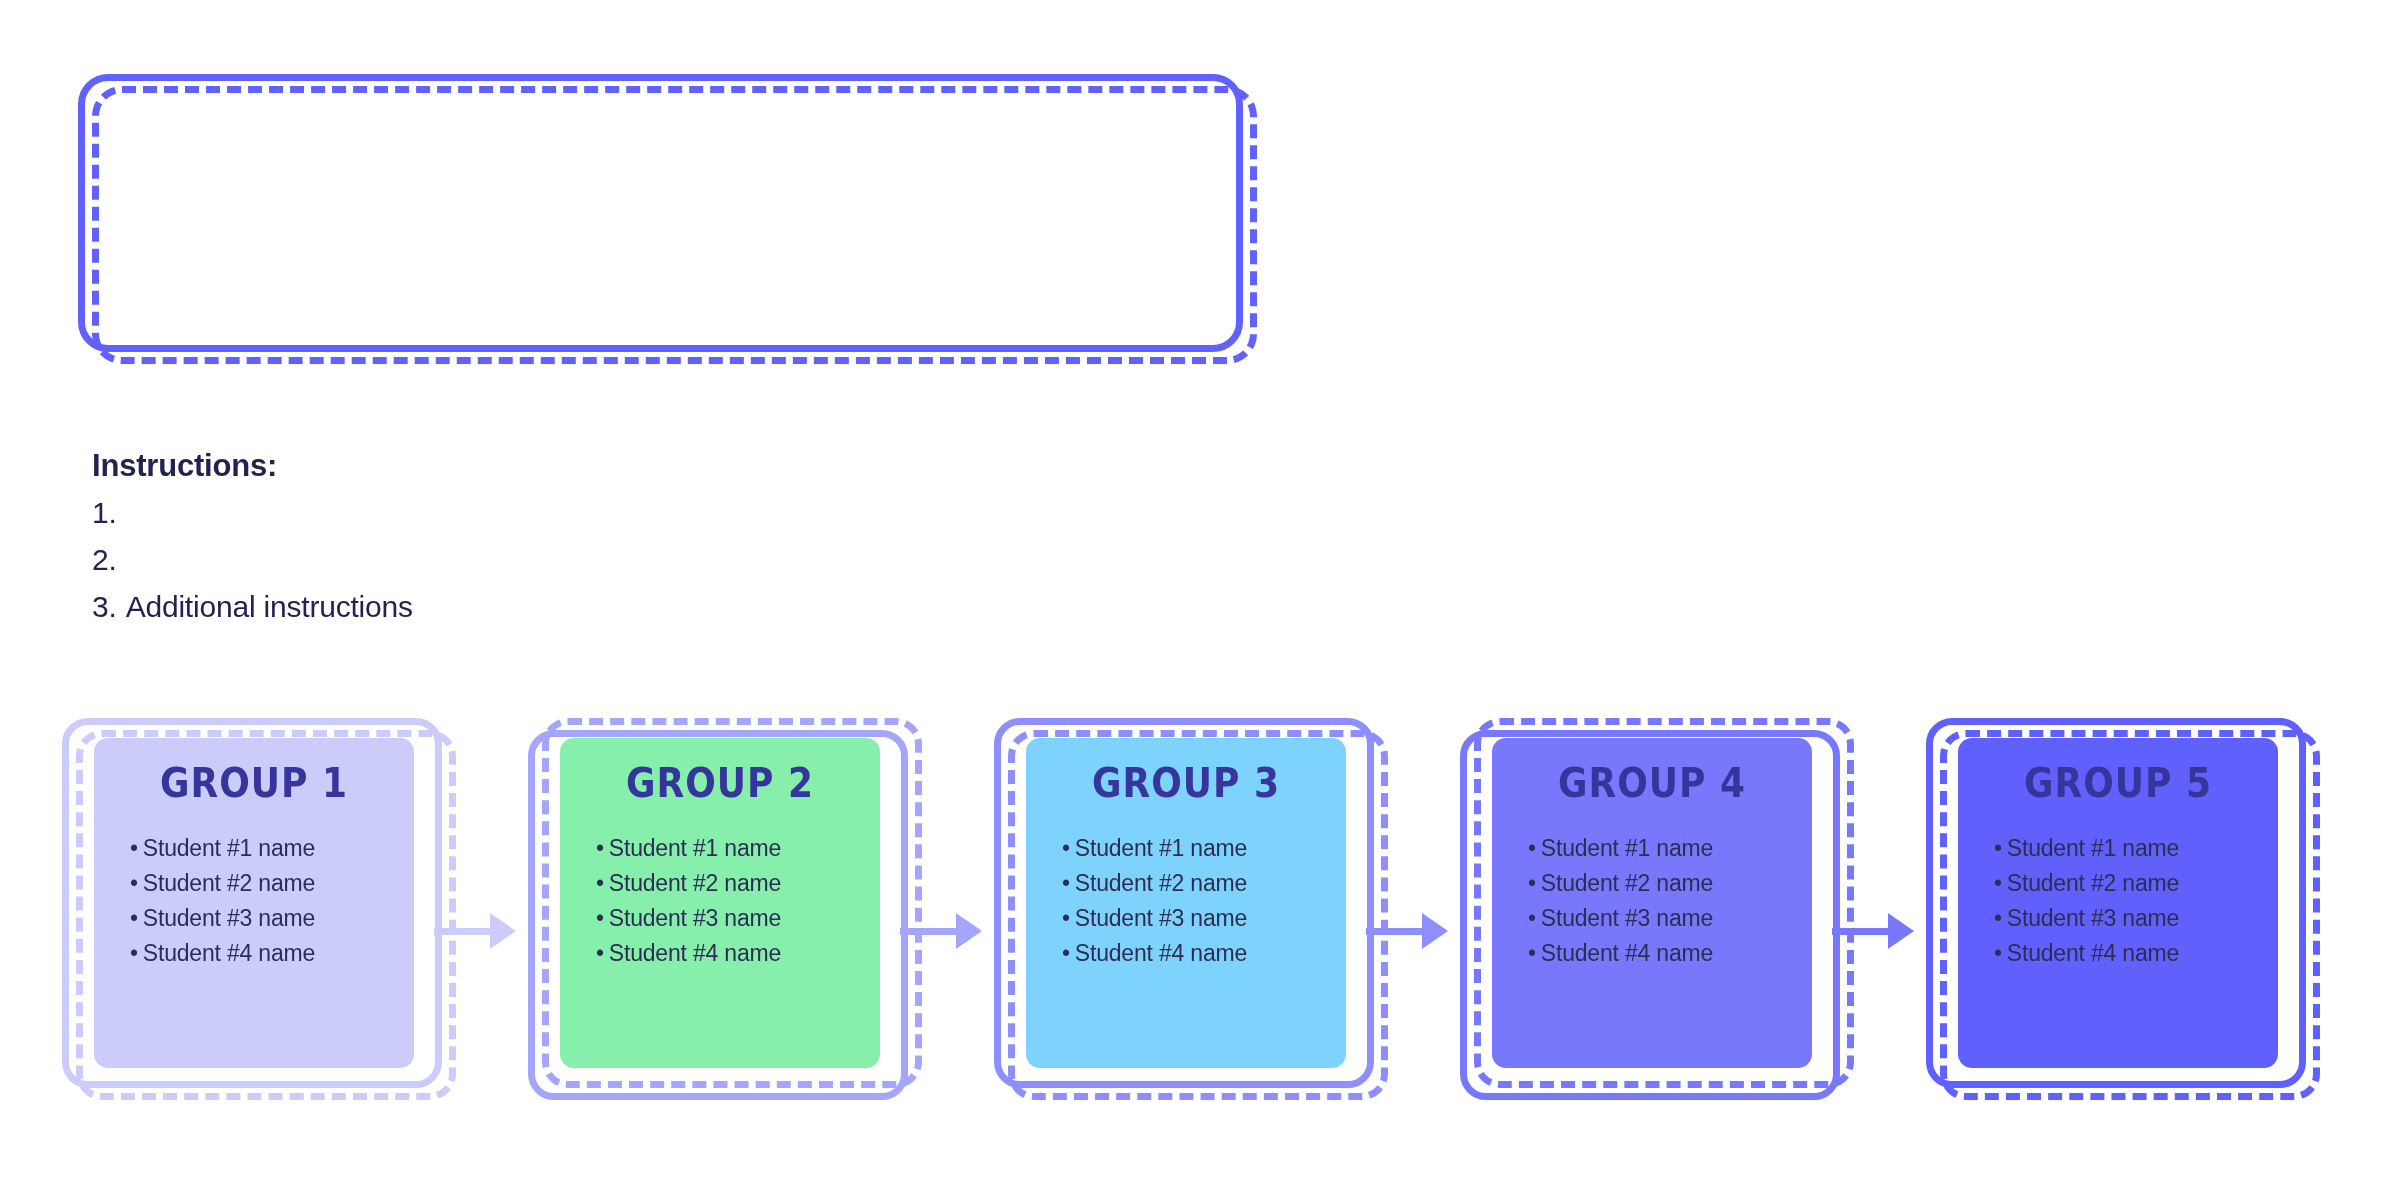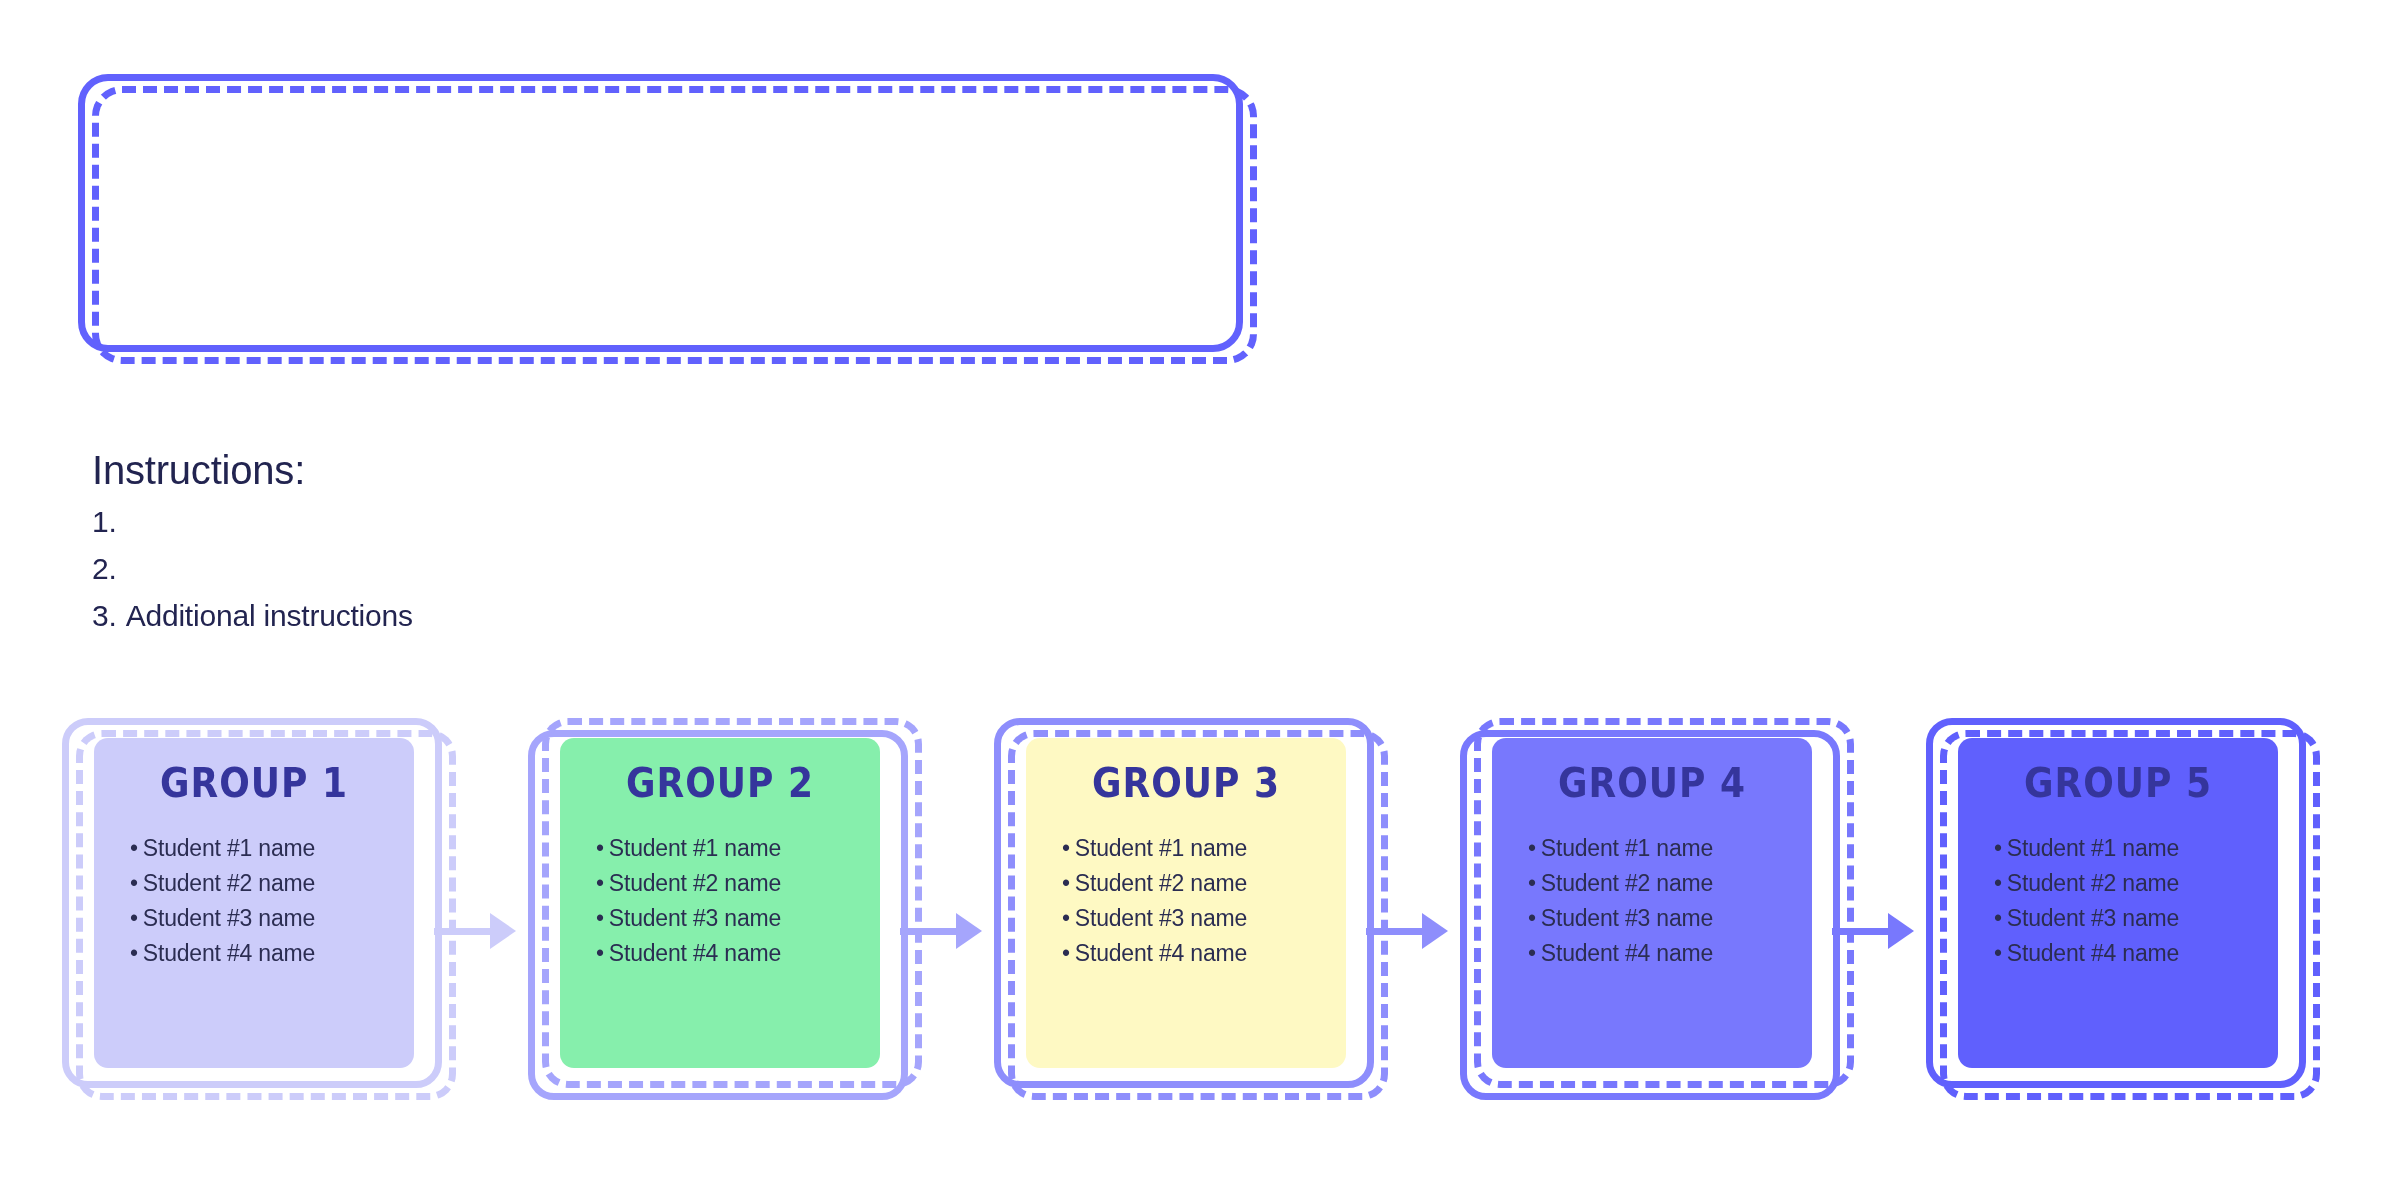--- a/index.html
+++ b/index.html
@@ -59,22 +59,22 @@
   }
 
   
   #instructions {
     position: absolute;
     left: 92px;
     top: 448px;
     width: 900px;
   }
   #instructions-heading {
-    font-size: 40px;
-    font-weight: normal;
+    font-size: 31px;
+    font-weight: bold;
     color: #222450;
     margin-bottom: 14px;
     letter-spacing: -0.2px;
   }
   .instruction-row {
     display: flex;
     font-size: 30px;
     color: #222450;
     line-height: 1.0;
     margin-bottom: 17px;
@@ -208,21 +208,21 @@
           <div class="student"><span class="bullet">•</span><span>Student #1 name</span></div>
           <div class="student"><span class="bullet">•</span><span>Student #2 name</span></div>
           <div class="student"><span class="bullet">•</span><span>Student #3 name</span></div>
           <div class="student"><span class="bullet">•</span><span>Student #4 name</span></div>
         </div>
       </div>
     </div>
     <div class="group-slot off-a" style="left: 994px;">
       <div class="card-outline solid" style="border: 7px solid rgb(142, 142, 252);"></div>
       <div class="card-outline dashed" style="border: 7px dashed rgb(142, 142, 252);"></div>
-      <div class="card-inner" style="background: #fef9c3;">
+      <div class="card-inner" style="background: #7dd3fc;">
         <div class="card-title" style="color: rgb(53, 53, 156);">GROUP 3</div>
         <div class="card-list">
           <div class="student"><span class="bullet">•</span><span>Student #1 name</span></div>
           <div class="student"><span class="bullet">•</span><span>Student #2 name</span></div>
           <div class="student"><span class="bullet">•</span><span>Student #3 name</span></div>
           <div class="student"><span class="bullet">•</span><span>Student #4 name</span></div>
         </div>
       </div>
     </div>
     <div class="group-slot off-b" style="left: 1460px;">

